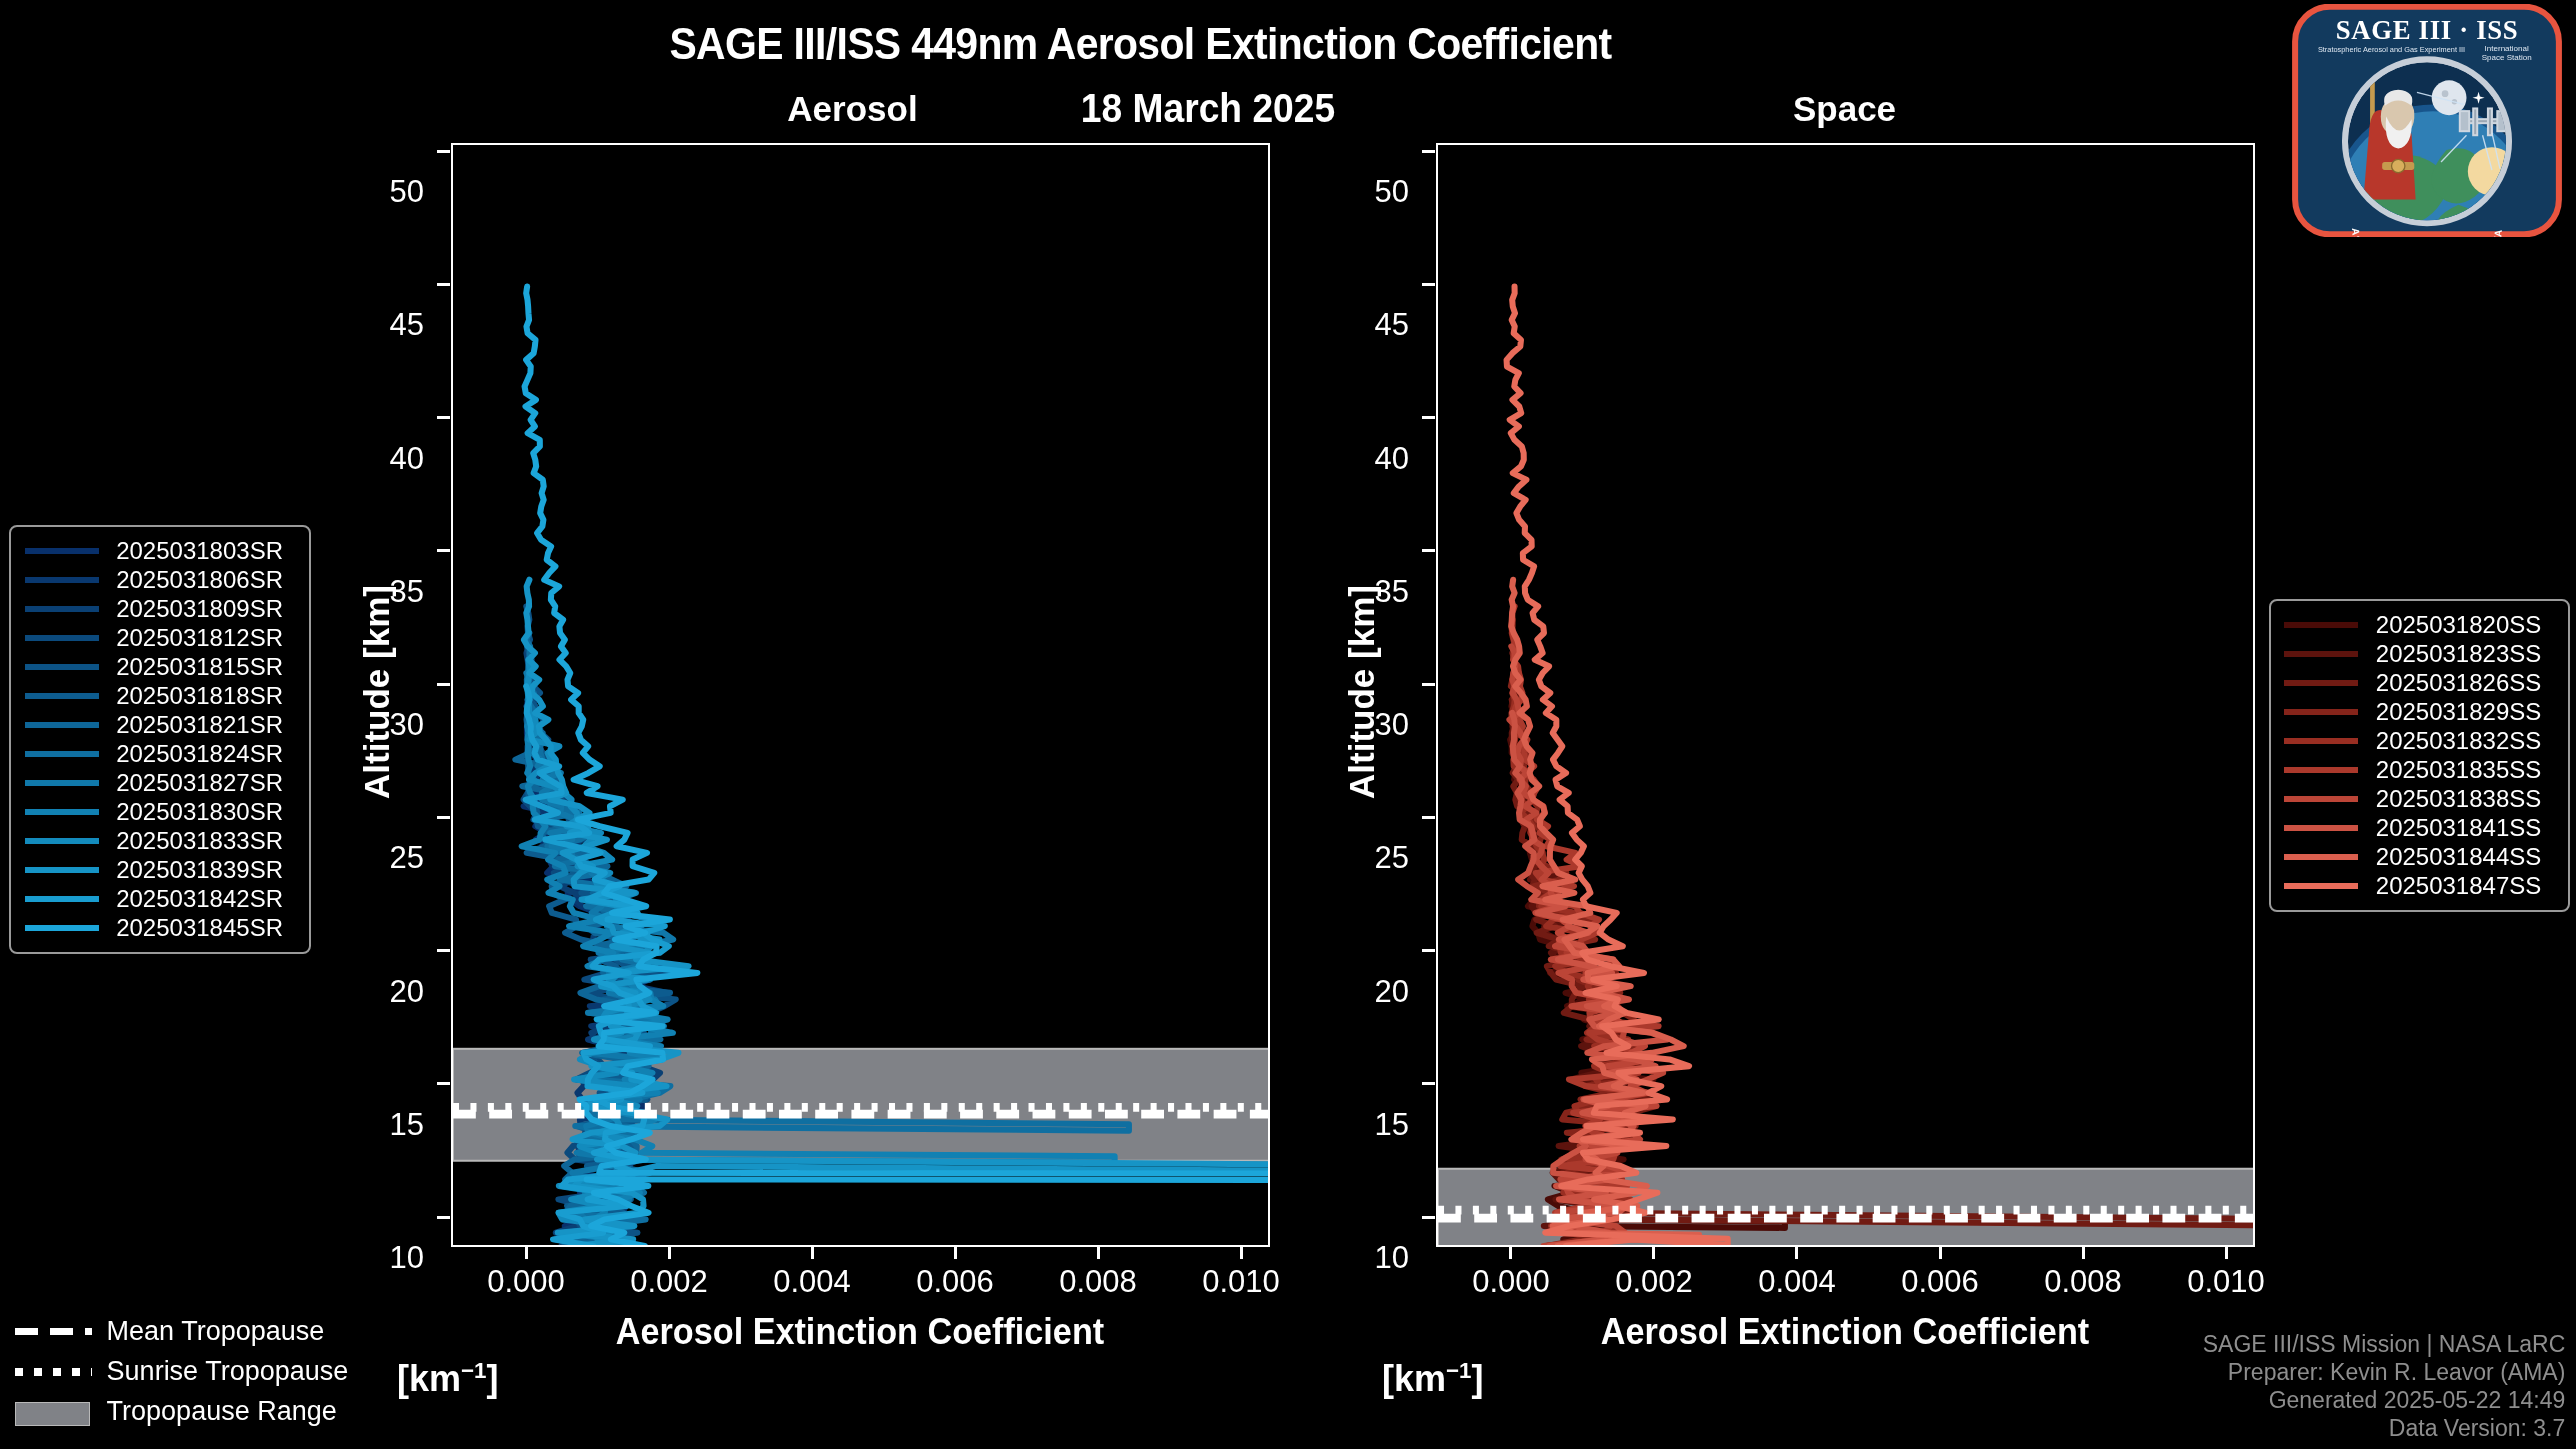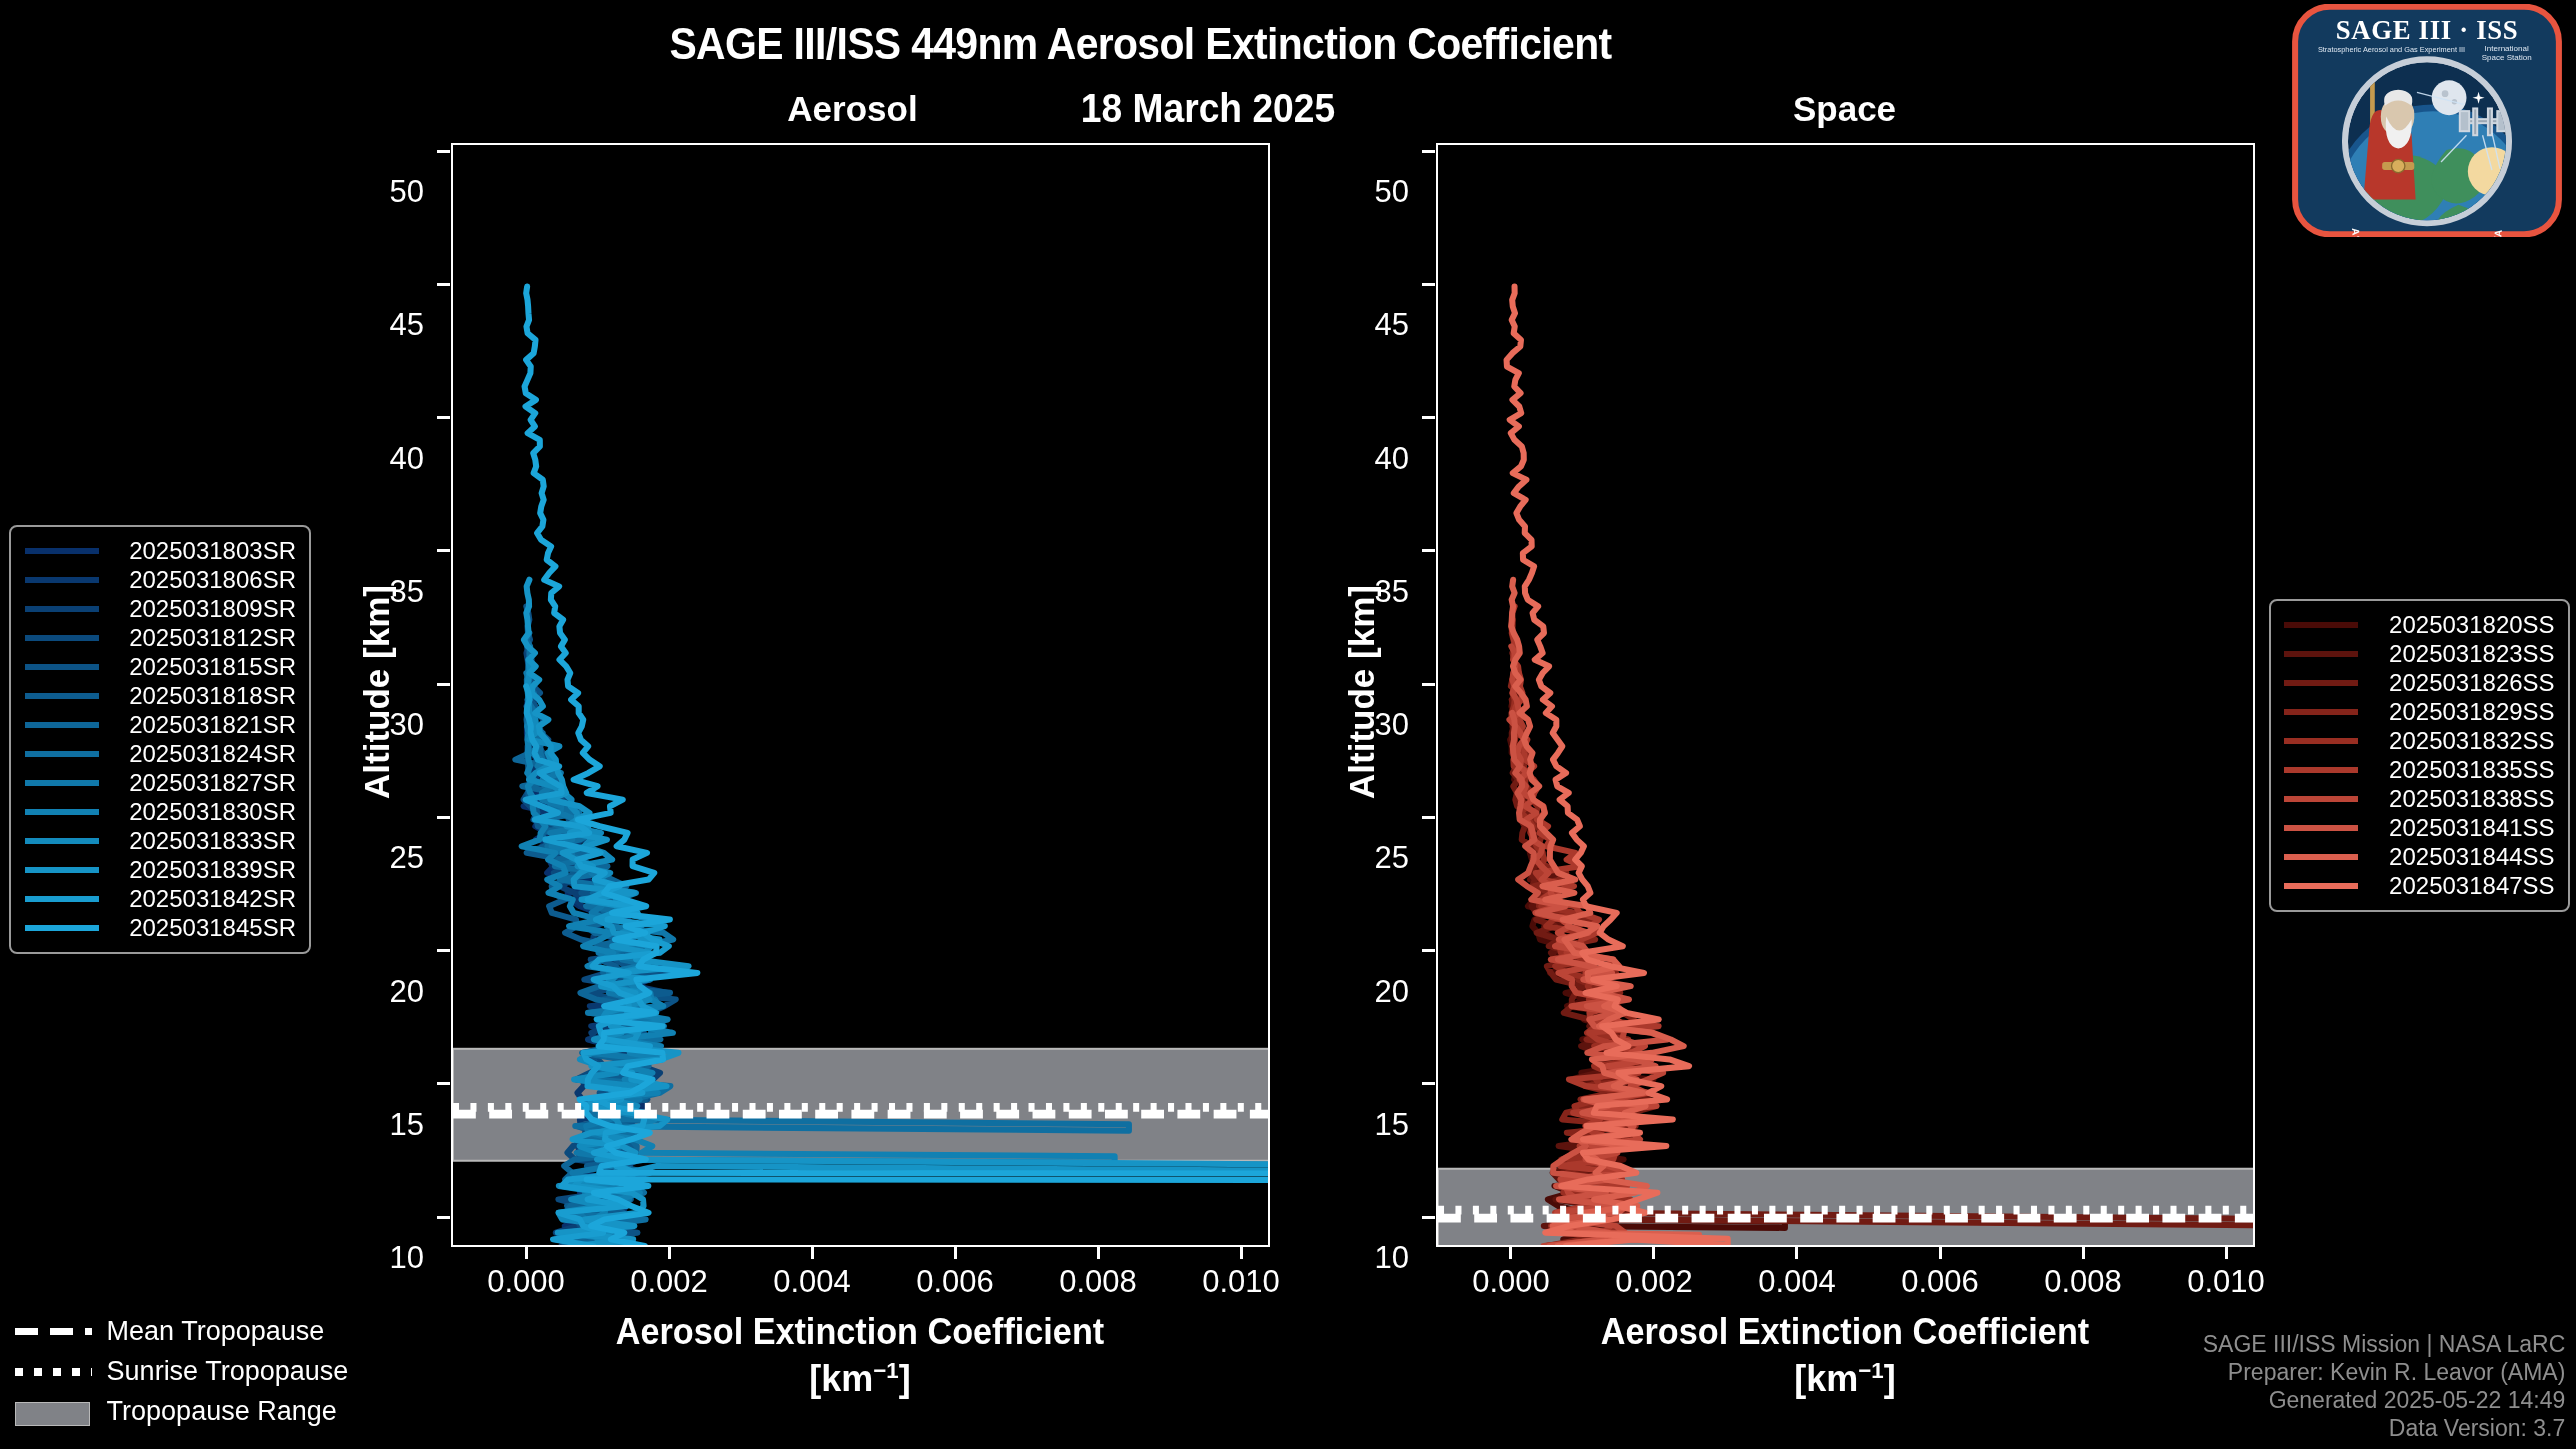--- a/index.html
+++ b/index.html
@@ -19,21 +19,21 @@
       transform:scaleX(.93);transform-origin:center top;}
   #sunrise-title{left:631px;top:89px;width:443px;text-align:center;
       font-size:35px;font-weight:bold;}
   #sunset-title{left:1623px;top:89px;width:443px;text-align:center;
       font-size:35px;font-weight:bold;}
 
   
   .xlab{position:absolute;text-align:center;font-size:36px;font-weight:bold;
         font-family:"Liberation Sans Narrow","Liberation Sans",sans-serif;
         transform:scaleX(.95);}
-  .xunit{position:absolute;text-align:center;font-size:36px;font-weight:bold;
+  .xunit{position:absolute;text-align:left;font-size:36px;font-weight:bold;
         font-family:"Liberation Sans Narrow","Liberation Sans",sans-serif;}
   .ylab{position:absolute;font-size:35px;font-weight:bold;
         transform-origin:center center;
         font-family:"Liberation Sans Narrow","Liberation Sans",sans-serif;
         white-space:nowrap;}
 
   .tickx{position:absolute;font-size:31px;text-align:center;width:134px;
          font-family:"Liberation Sans Narrow","Liberation Sans",sans-serif;}
   .ticky{position:absolute;font-size:31px;text-align:right;width:74px;
          font-family:"Liberation Sans Narrow","Liberation Sans",sans-serif;margin-top:42px;}
@@ -41,21 +41,21 @@
   
   .frame{position:absolute;border:2.7px solid #fff;box-sizing:border-box;background:#000;
          overflow:hidden;}
   .tickmark{position:absolute;background:#fff;}
 
   
   .legendbox{position:absolute;border:2px solid #9a9a9a;border-radius:8px;
              background:#000;padding:9.4px 13.4px;box-sizing:border-box;}
   .legrow{display:flex;align-items:center;height:29px;}
   .legline{width:74px;height:6px;margin-right:17.4px;flex:0 0 74px;}
-  .legtext-r{font-size:24px;white-space:nowrap;text-align:right;flex:1;}
+  .legtext-r{font-size:24px;white-space:nowrap;flex:1;}
 
   
   #tropo-key{position:absolute;left:14.8px;top:1311px;width:362px;}
   #tropo-key .krow{display:flex;align-items:center;height:40px;}
   #tropo-key .ksym{width:77px;margin-right:14.8px;flex:0 0 77px;height:17.4px;position:relative;}
   #tropo-key .ktext{font-size:27px;}
 
   .dashsym{position:absolute;top:5.4px;left:0;width:77px;height:7.4px;
      background:repeating-linear-gradient(to right,#fff 0 23px,transparent 23px 35px);}
   .dotsym{position:absolute;top:6px;left:0;width:77px;height:7.4px;

